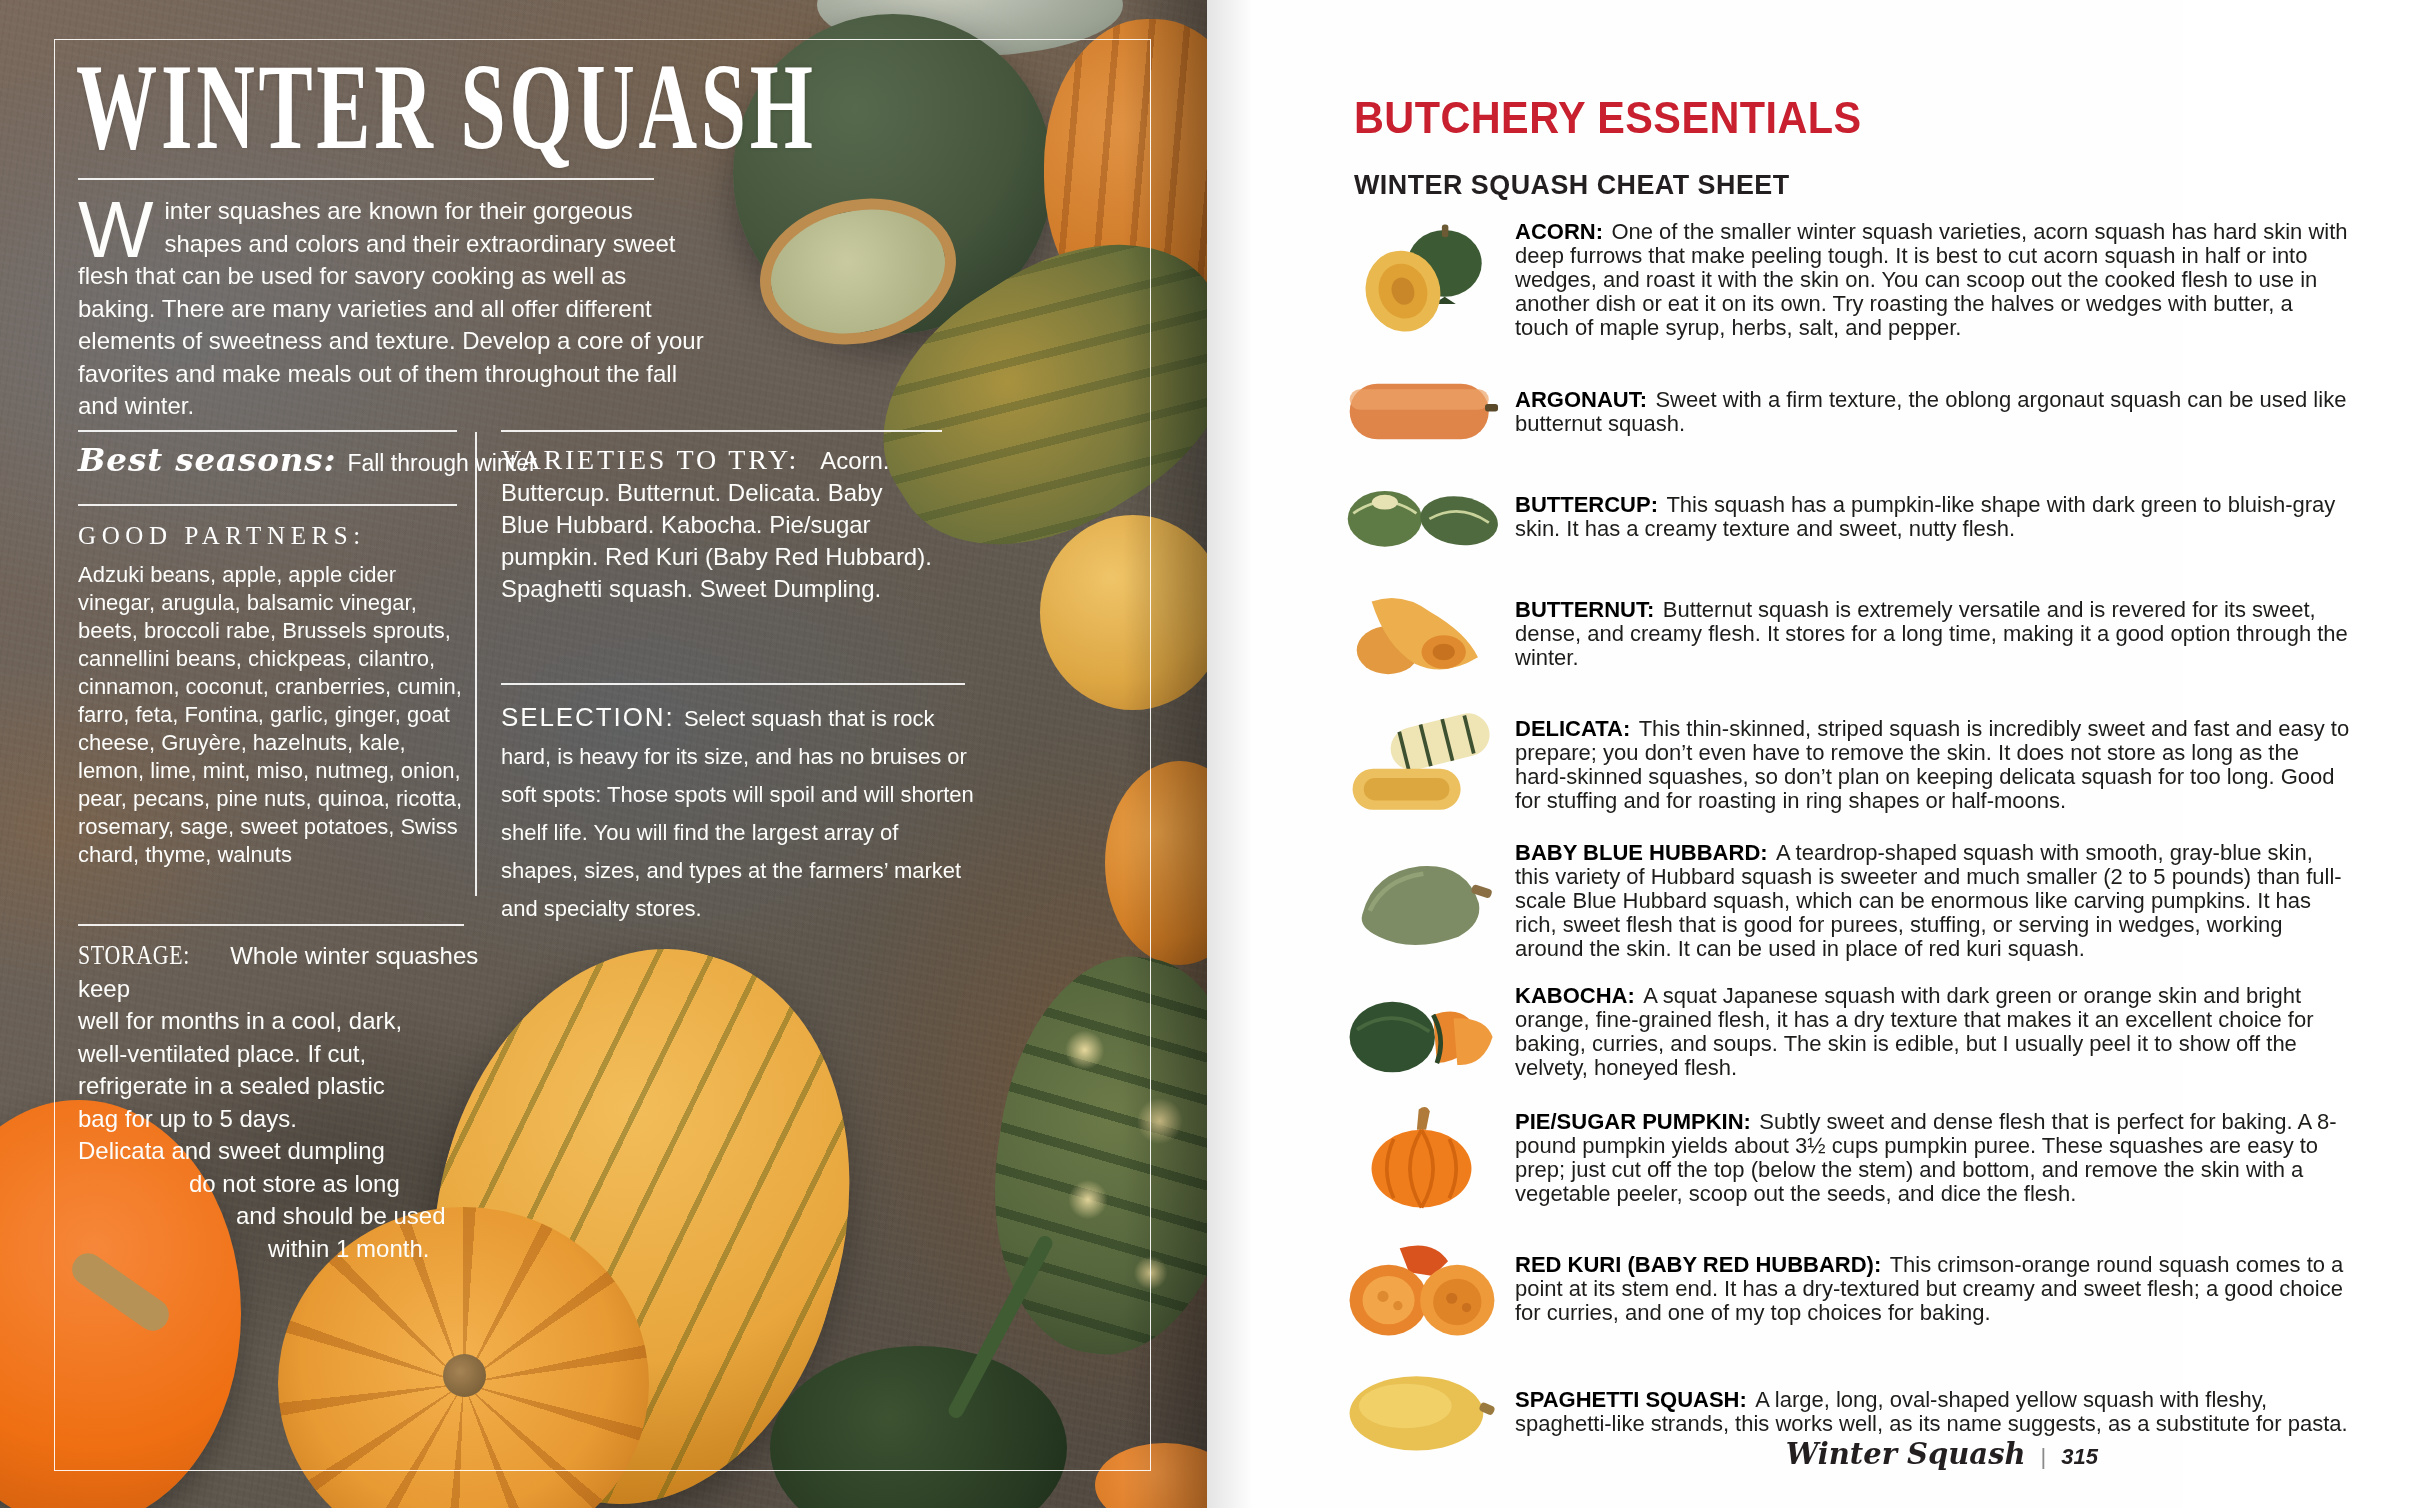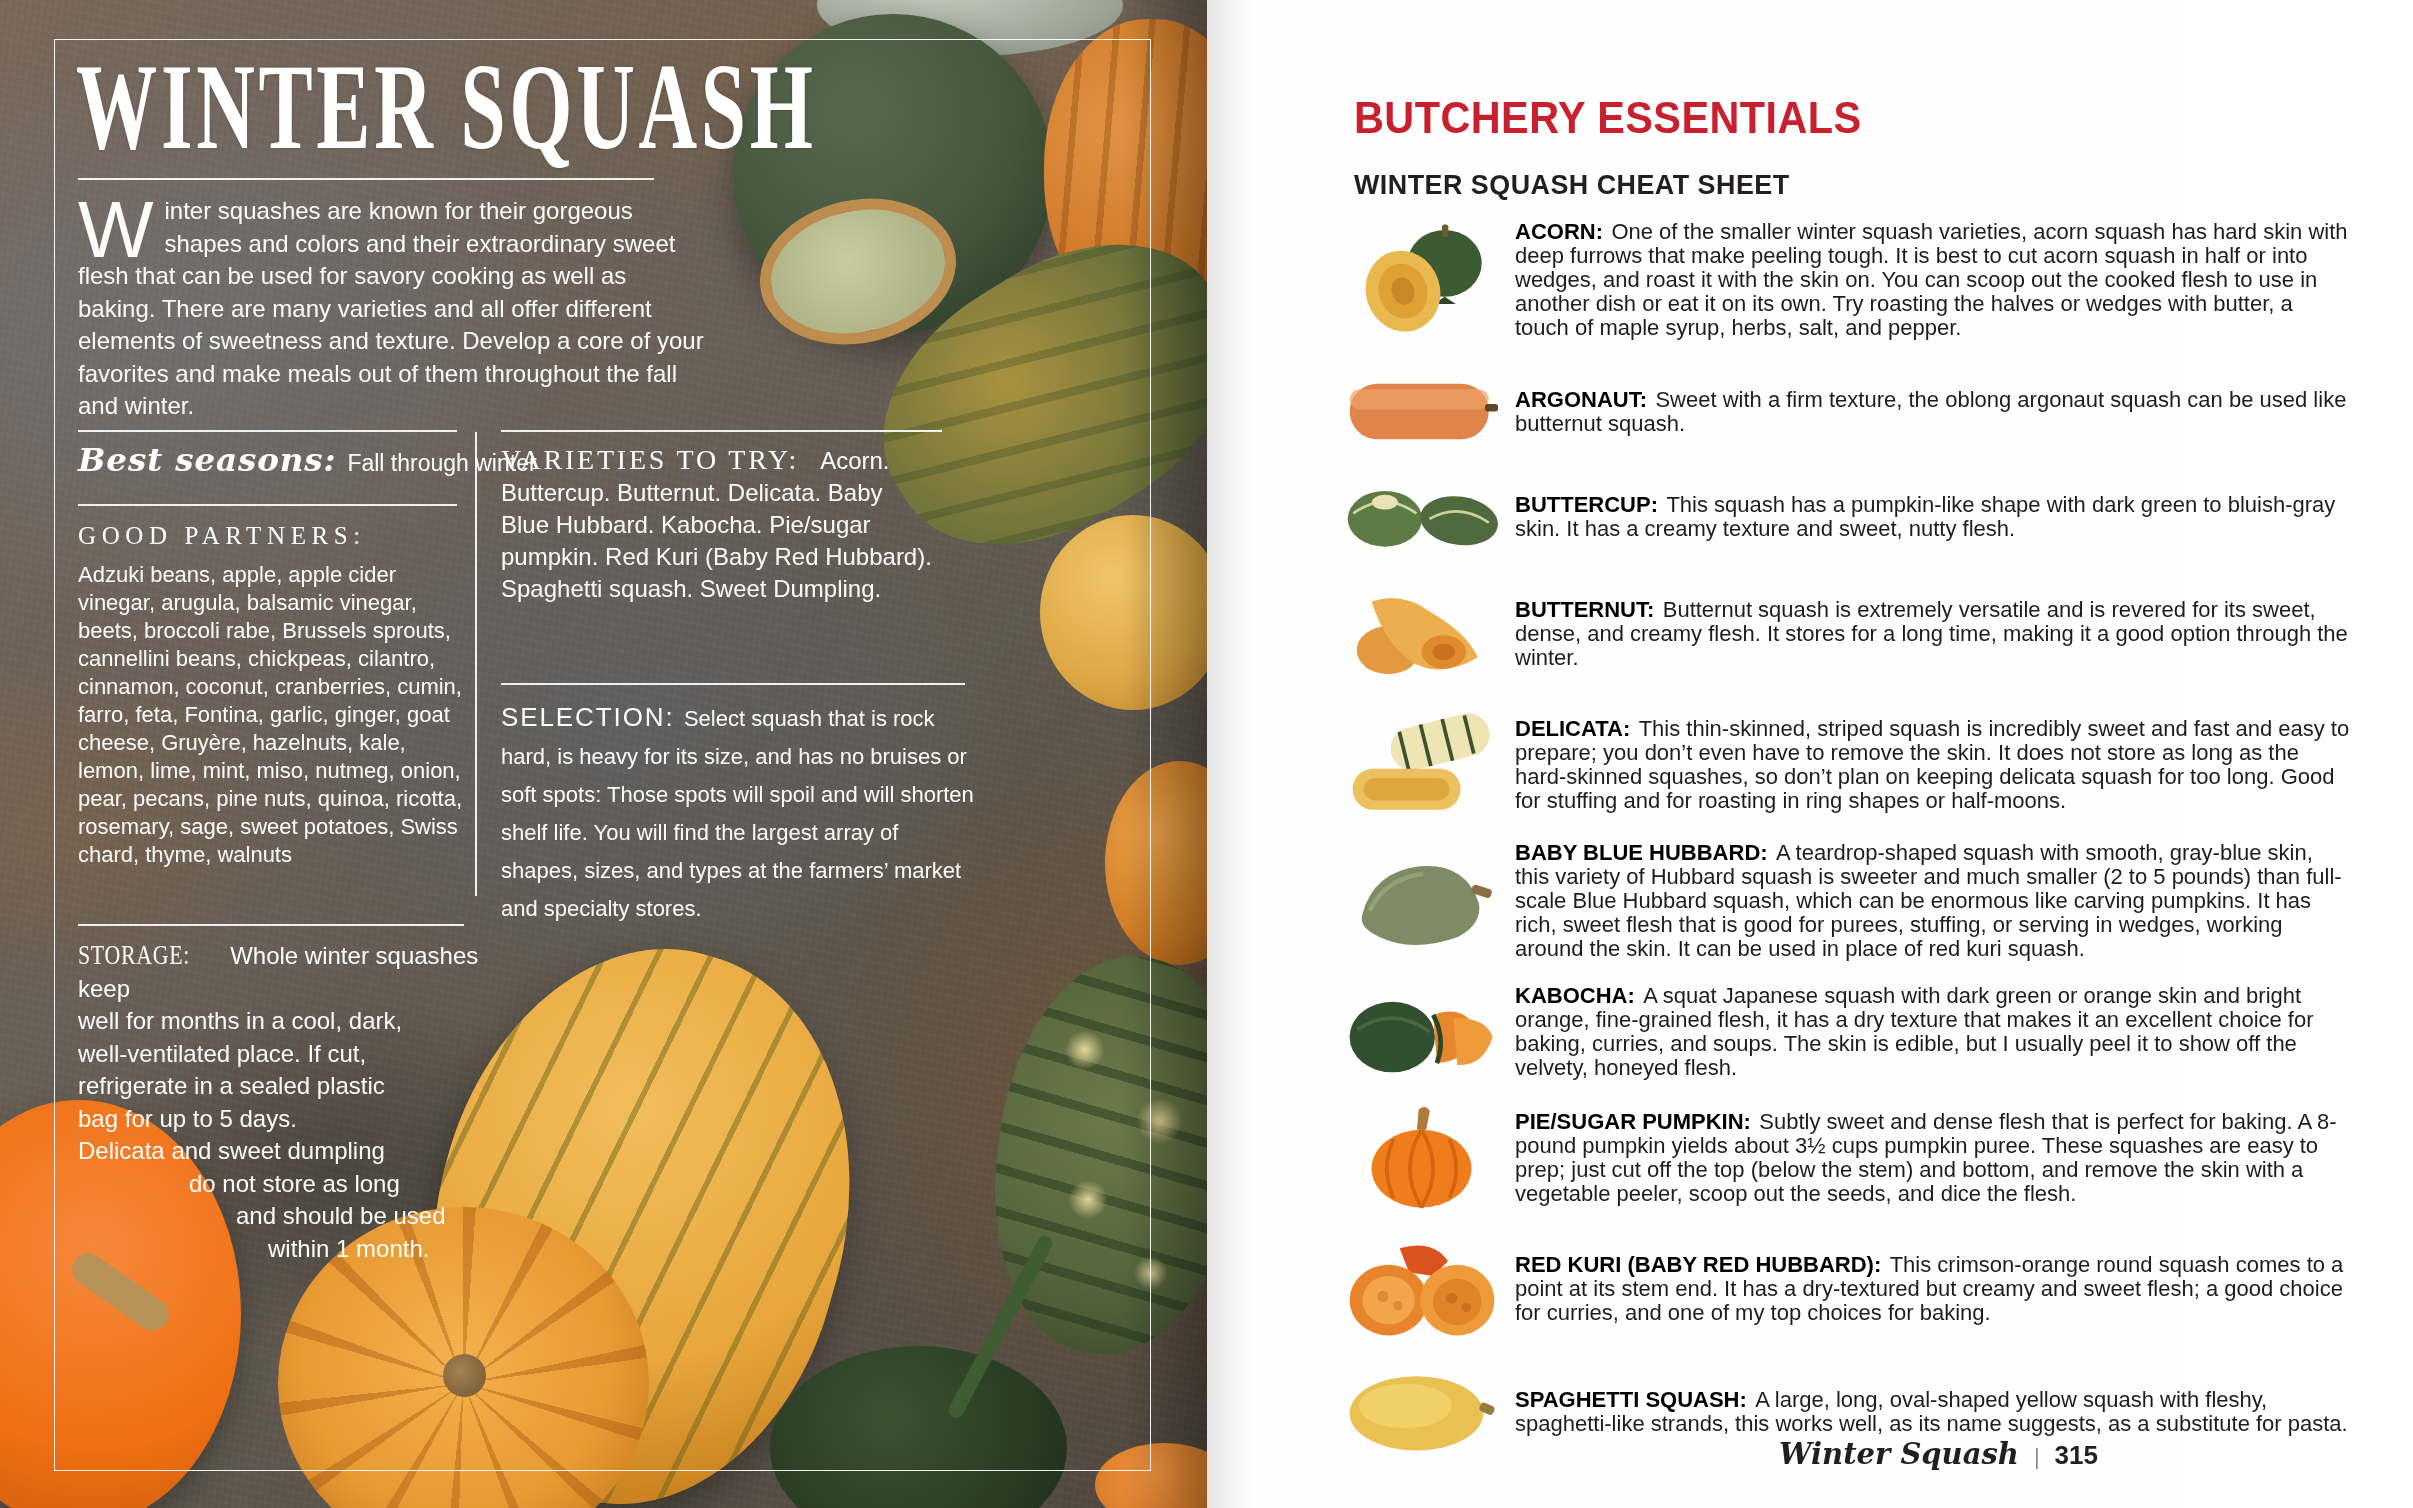--- a/index.html
+++ b/index.html
@@ -71,21 +71,21 @@
   #cheatsheet-title{position:absolute;left:147px;top:169px;font-size:28px;font-weight:700;
     color:#231f20;letter-spacing:0.5px;transform:scaleX(.96);transform-origin:left top;}
   #entries{position:absolute;left:132px;top:215px;width:1012px;}
   .entry{display:flex;align-items:center;margin-bottom:22px;}
   .thumb{flex:0 0 165px;display:flex;justify-content:center;align-items:center;}
   .etext{flex:1;font-size:22px;line-height:24px;color:#1d1d1b;padding-left:11px;}
   .ename{font-weight:700;color:#000;margin-right:8.4px;}
   #folio{position:absolute;right:85px;bottom:37px;color:#231f20;font-size:25px;display:flex;align-items:baseline;gap:15px;}
   #folio .script{font-size:29px;}
   #folio .sep{color:#8a8a8a;font-weight:300;font-size:22px;}
-  #folio .pagenum{font-weight:700;font-size:26px;}
+  #folio .pagenum{font-weight:700;font-size:22px;font-style:italic;}
 </style>
 </head>
 <body>
 
 <div id="spread">
 
   <div id="left-page">
     <div class="grain"></div>
 
     <div class="ph" style="left:817px;top:-46px;width:306px;height:102px;border-radius:50%;

